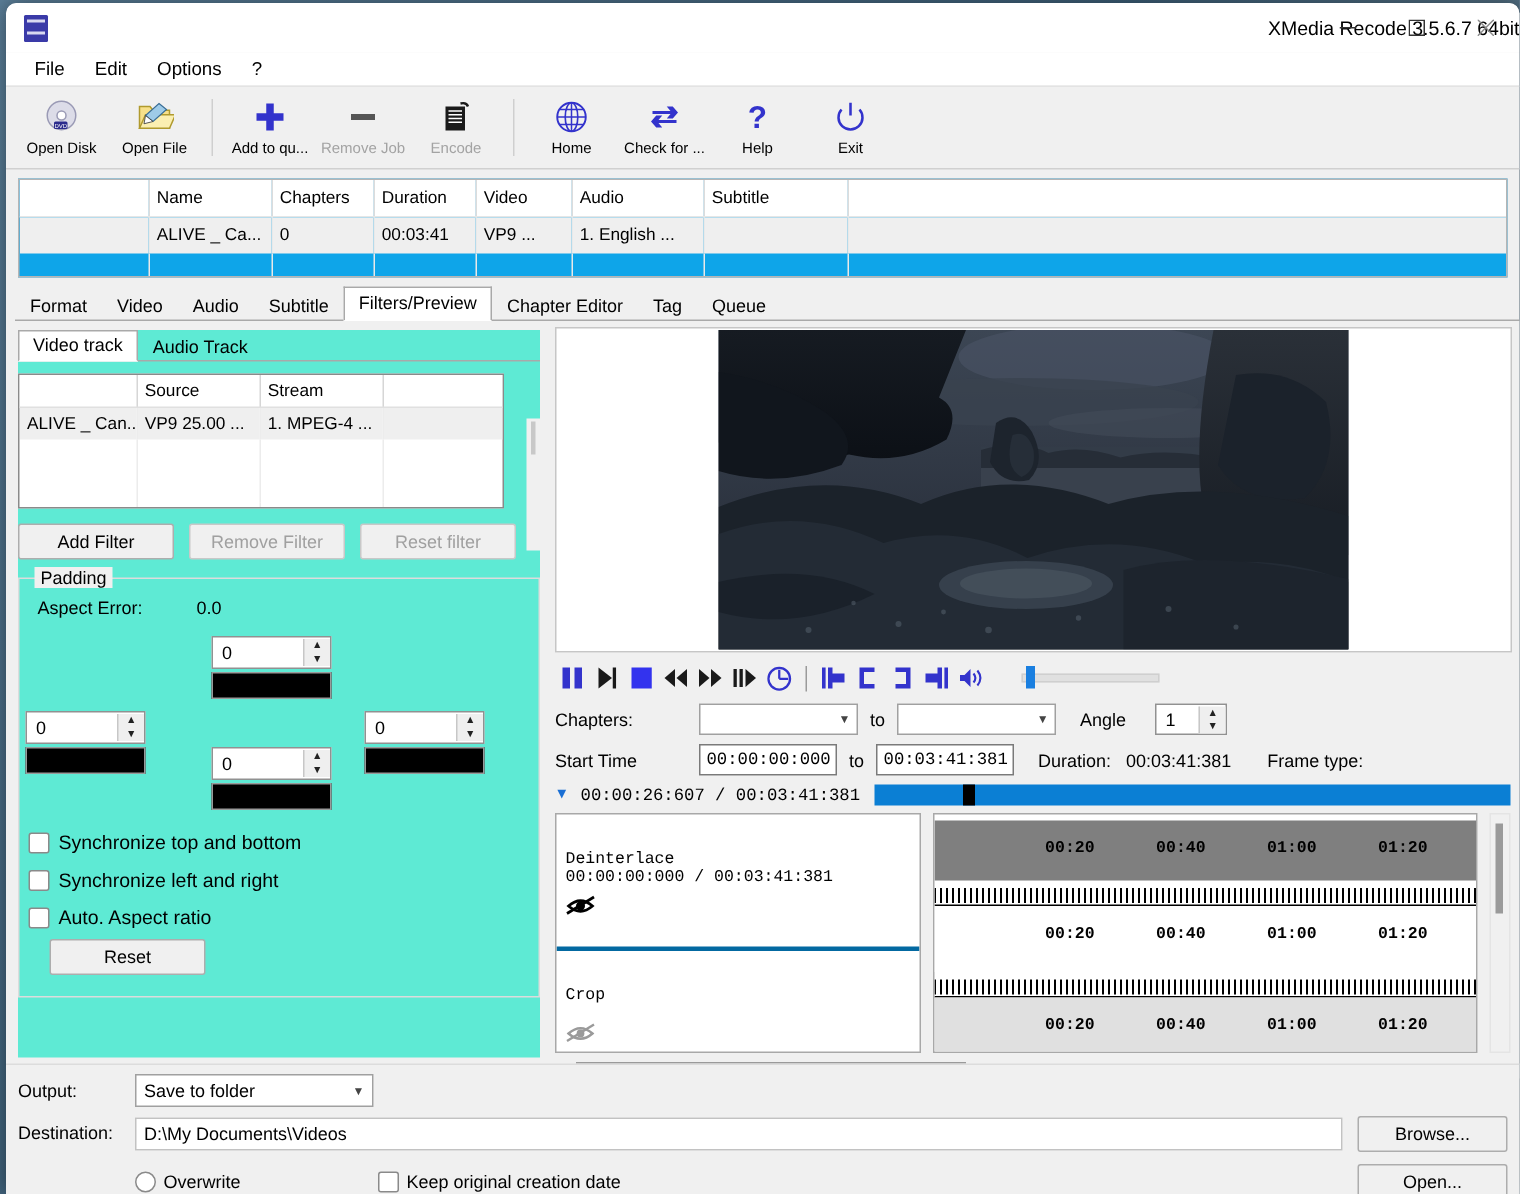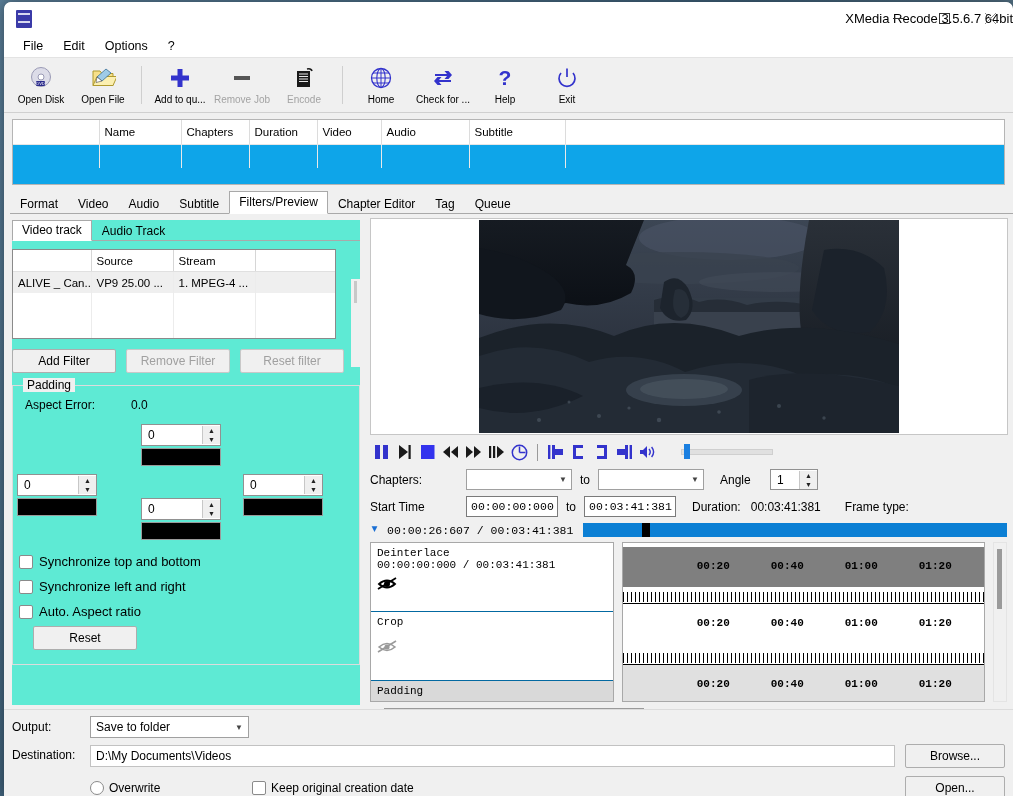--- a/index.html
+++ b/index.html
@@ -170,22 +170,22 @@
     display:flex; align-items:center; justify-content:flex-end; padding-right:4px;}
   .combo .cv{ flex:1; font-size:11px; padding-left:4px;}
   .tinput { height:17px; background:#fff; border:1px solid #7a7a7a; font-size:11.5px;
     font-family:"Liberation Mono", monospace; padding:1px 4px; display:flex; align-items:center;}
   .posrow { display:flex; align-items:center; margin-top:6px; font-size:11.5px;
     font-family:"Liberation Mono", monospace;}
   .progress { flex:1; height:14px; background:#0b7fd4; position:relative; margin-left:0;}
   .progress .mark{ position:absolute; left:14%; top:0; width:8px; height:14px; background:#000;}
   .timeline-area { margin-top:5px; display:flex; gap:8px; height:160px;}
   .filt-list { width:242px; background:#fff; border:1px solid #a8a8a8; overflow:hidden;}
-  .filt-item { border-bottom:1px solid #0369a1; height:60px; padding:4px 6px; position:relative;
-     font-family:"Liberation Mono", monospace; font-size:11px;}
+  .filt-item { border-bottom:3px solid #0369a1; height:60px; padding:4px 6px; position:relative;
+     font-family:"Liberation Mono", monospace; font-size:11px;margin-top:20px;}
   .filt-item.gray { background:#d9d9d9;}
   .ruler-list { flex:1; background:#fff; border:1px solid #a8a8a8; overflow:hidden; position:relative;}
   .ruler-item { height:60px; position:relative; border-bottom:1px solid #000;}
   .ruler-item .band { position:absolute; left:0; right:0; top:0; height:44px;font-weight:bold;}
   .ruler-item .ticks { position:absolute; left:0; right:0; bottom:0; height:15px; }
   .ruler-lbl { position:absolute; top:13px; font-size:11px;
      font-family:"Liberation Mono", monospace; transform:translateX(-50%); }
   .vscroll { width:12px; background:#f0f0f0; position:relative; border:1px solid #e4e4e4;}
   .vscroll .th{ position:absolute; left:3px; top:6px; width:5px; height:60px; background:#9a9a9a;}
   .hscroll { margin-top:4px; height:10px; width:636px; position:relative;}
@@ -358,20 +358,30 @@
           <th>Name</th>
           <th>Chapters</th>
           <th>Duration</th>
           <th>Video</th>
           <th>Audio</th>
           <th>Subtitle</th>
           <th style="border-right:none"></th>
         </tr>
       </thead>
       <tbody>
+        <tr class="sel">
+          <td></td>
+          <td>ALIVE _ Ca...</td>
+          <td>0</td>
+          <td>00:03:41</td>
+          <td>VP9 ...</td>
+          <td>1. English ...</td>
+          <td></td>
+          <td style="border-right:none"></td>
+        </tr>
         <tr class="empty">
           <td></td>
             <td></td>
             <td></td>
             <td></td>
             <td></td>
             <td></td>
             <td></td>
             <td style="border-right:none"></td>
         </tr>

